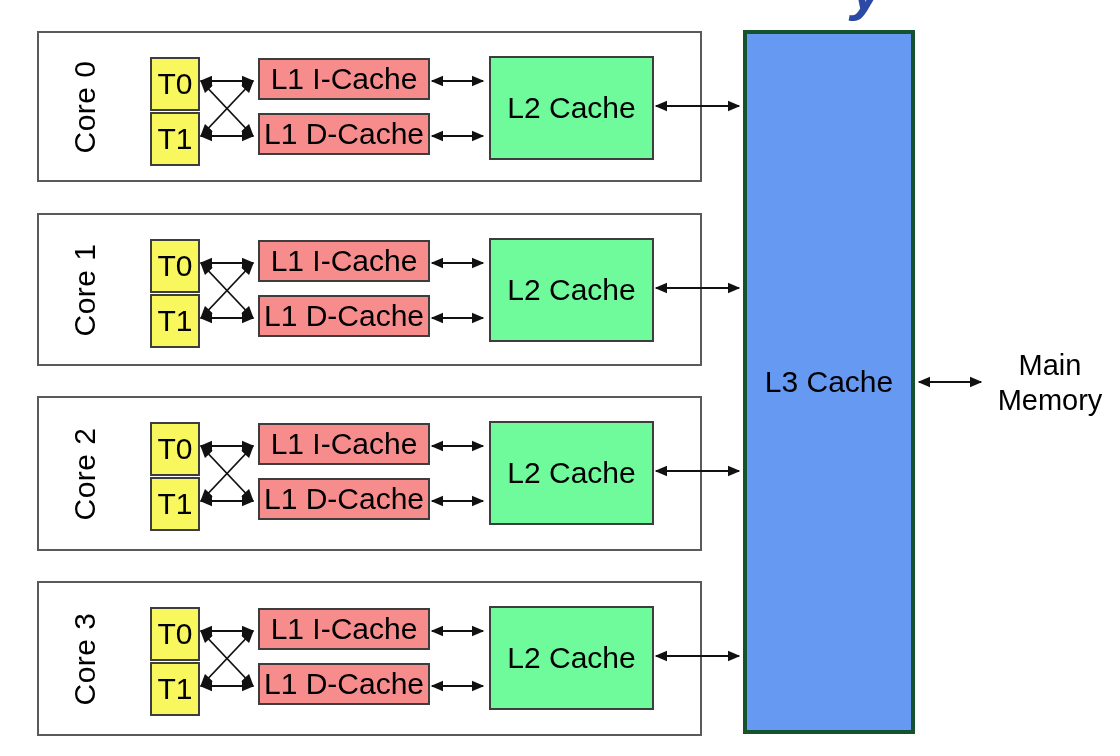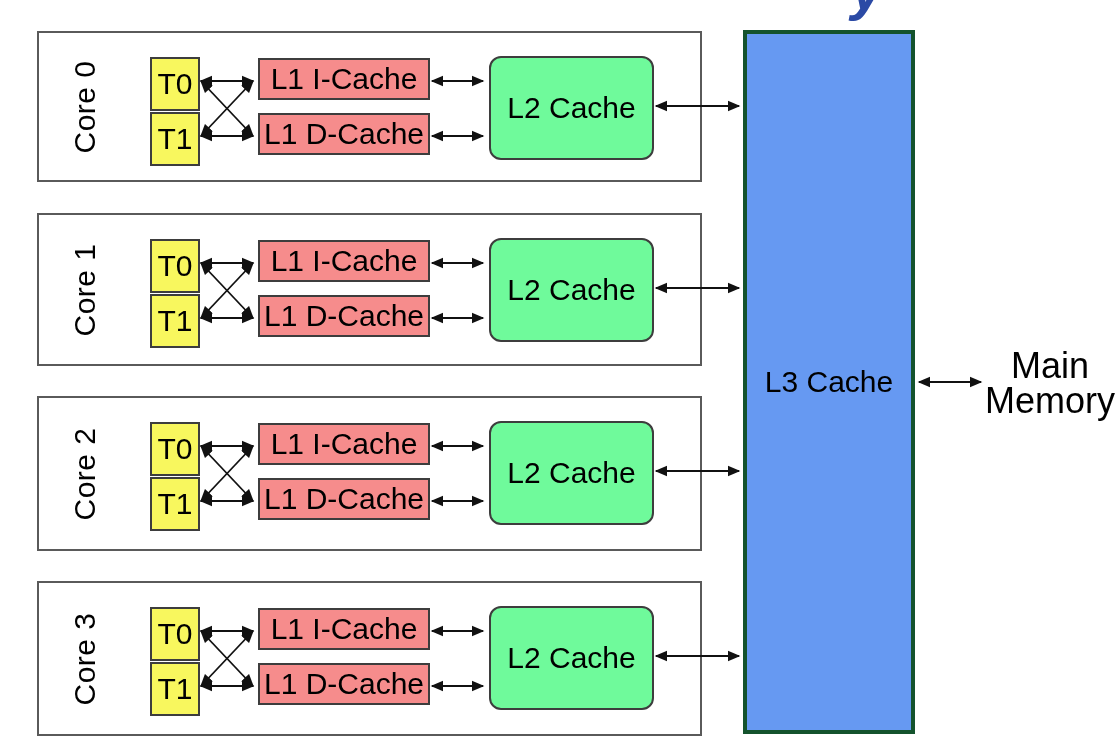--- a/index.html
+++ b/index.html
@@ -32,31 +32,31 @@
     border:2px solid #3d3d3d;
     display:flex; align-items:center; justify-content:center;
     font-size:30px; white-space:nowrap;
   }
   .t-box    { left:111px; width:50px; height:54px; background:var(--thread,#f8f75e); }
   .t0       { top:24px; }
   .t1       { top:79px; }
   .l1-box   { left:219px; width:172px; height:42px; background:var(--l1,#f68c8c); }
   .l1i      { top:25px; }
   .l1d      { top:80px; }
-  .l2-box   { left:450px; top:23px; width:165px; height:104px; background:var(--l2,#6ffa9b);border-radius:12px; }
+  .l2-box   { left:450px; top:23px; width:165px; height:104px; background:var(--l2,#6ffa9b); }
   .l3-box {
     position:absolute; left:743px; top:30px; width:172px; height:704px;
     box-sizing:border-box; border:4px solid #14532d;
     background:var(--l3,#6699f2);
     display:flex; align-items:center; justify-content:center;
     font-size:30px;
   }
   .main-mem {
     position:absolute; left:985px; top:348px; width:130px;
-    text-align:center; font-size:36px; line-height:35px;
+    text-align:center; font-size:29px; line-height:35px;
   }
   .arrows { position:absolute; left:0; top:0; pointer-events:none; }
   .arrow-line { stroke:var(--arrow,#111111); stroke-width:1.8; }
 </style>
 </head>
 <body>
 
 <div class="canvas">
 
   <span class="title-frag">y</span>

